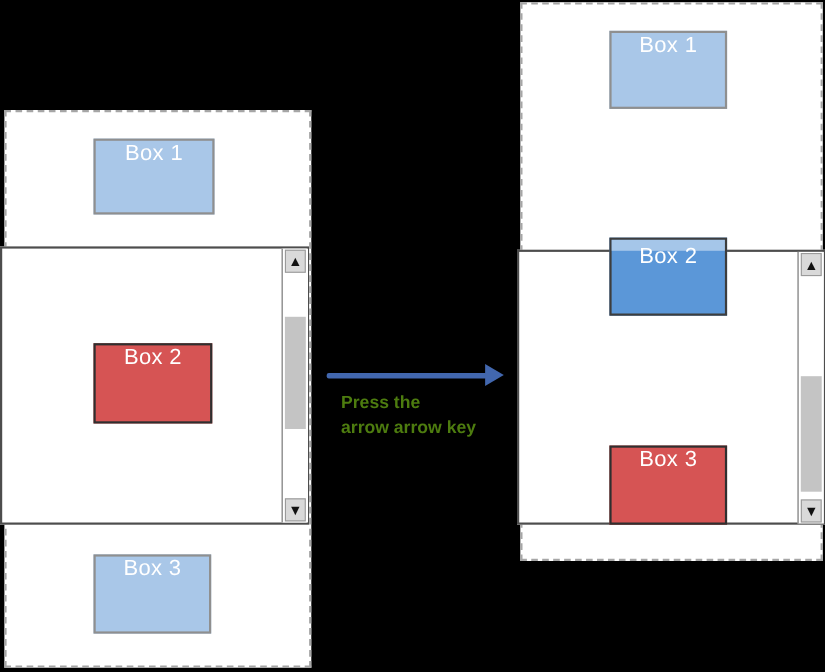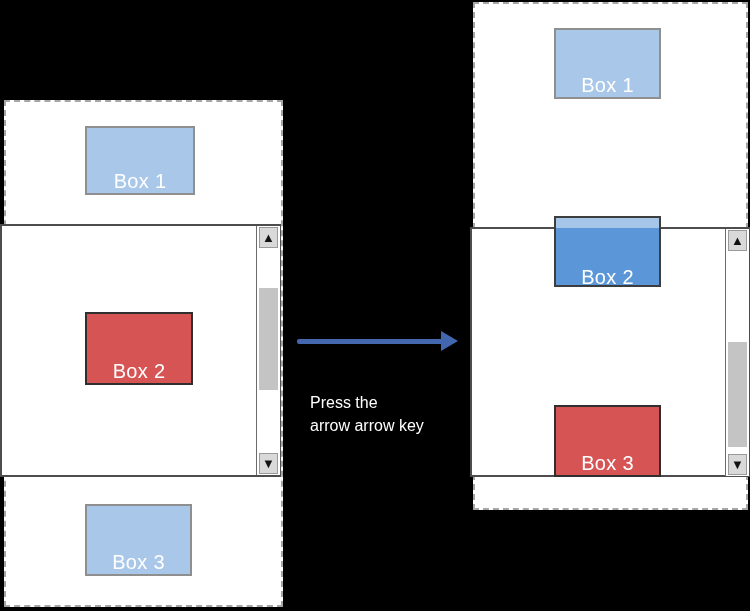--- a/index.html
+++ b/index.html
@@ -8,21 +8,21 @@
     position:relative;width:750px;height:611px;background:#000;overflow:hidden;
     font-family:"Liberation Sans", sans-serif;
   }
   .doc{
     position:absolute;background:#fff;border:2px dashed #a6a6a6;
   }
   .viewport{
     position:absolute;background:#fff;border:2px solid #4d4d4d;
   }
   .box{
-    position:absolute;display:flex;align-items:flex-end;justify-content:center;
+    position:absolute;display:flex;align-items:flex-start;justify-content:center;
     color:#fff;font-size:20px;letter-spacing:.3px;
   }
   .box--light{background:#a9c7e8;border:2px solid #8f8f8f;}
   .box--red{background:#d65454;border:2px solid #2f2f2f;}
   .box--blue{background:#5b97d8;border:2px solid #3d3d3d;}
   .box--blue .peek{
     position:absolute;left:0;top:0;right:0;height:10px;
     background:rgba(255,255,255,.45);
   }
   .box--blue .label{position:relative;top:4px;}
@@ -43,23 +43,22 @@
     position:absolute;left:297px;top:339px;width:146px;height:5px;
     background:#4267ae;border-radius:2px;
   }
   .arrow-head{
     position:absolute;left:441px;top:331px;width:0;height:0;
     border-top:10px solid transparent;border-bottom:10px solid transparent;
     border-left:17px solid #4267ae;
   }
   .caption{
     position:absolute;left:310px;top:355px;
-    color:#ffffff;font-size:16px;font-weight:normal;line-height:23px;
+    color:#4d7c0f;font-size:16px;font-weight:bold;line-height:23px;
     white-space:nowrap;
-    margin-top:36px;
   }
 </style>
 </head>
 <body>
 
 <div class="canvas">
 
   <div class="doc" style="left:4px;top:100px;width:279px;height:507px;"></div>
 
   <div class="box box--light" style="left:85px;top:126px;width:110px;height:69px;">

